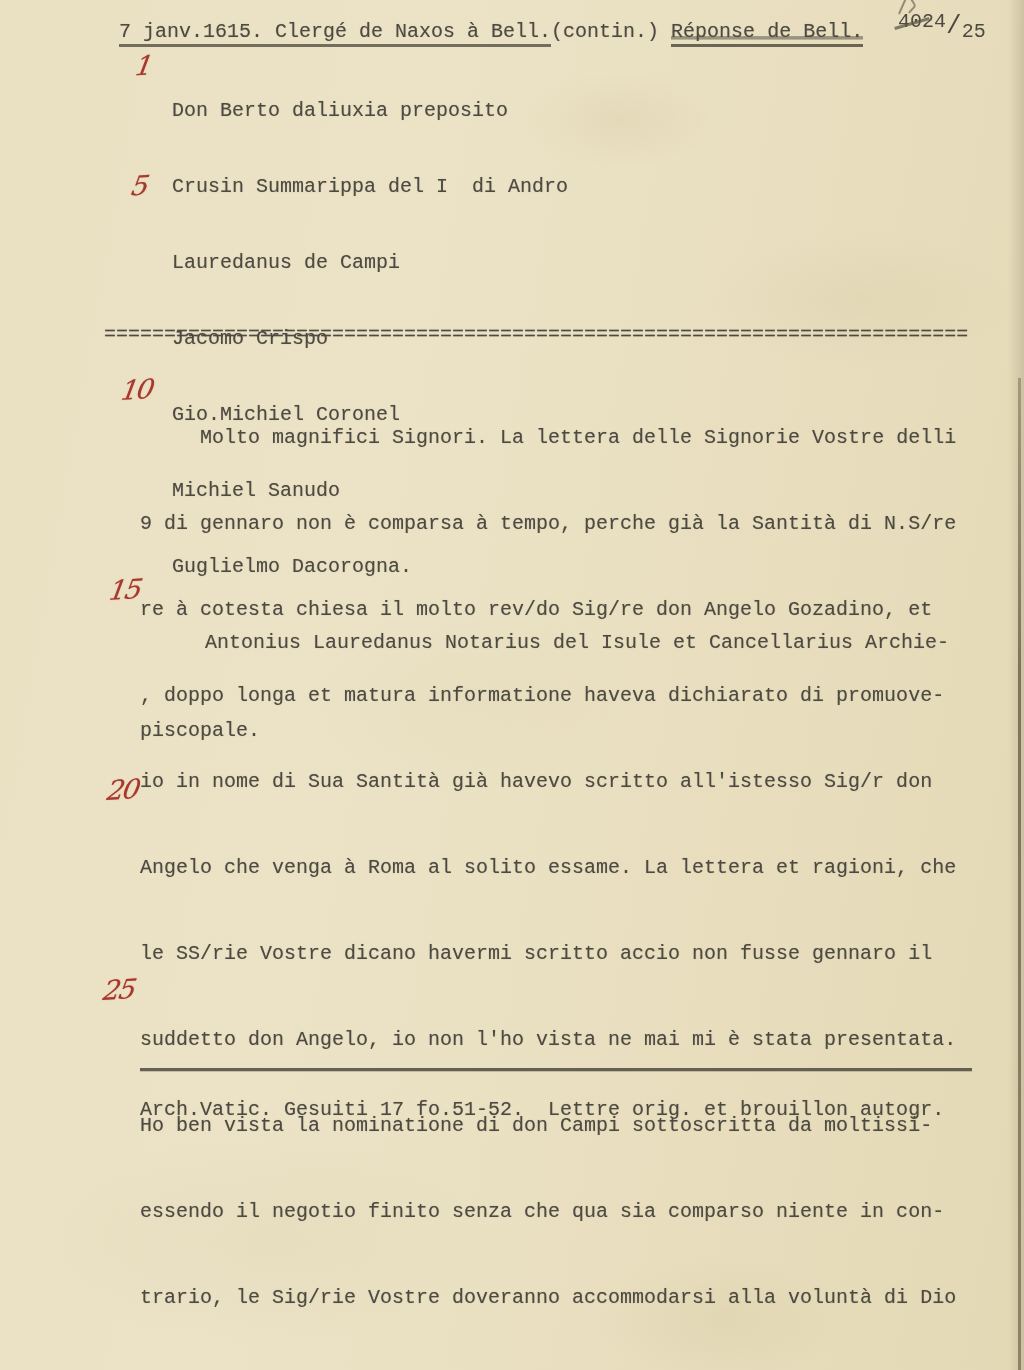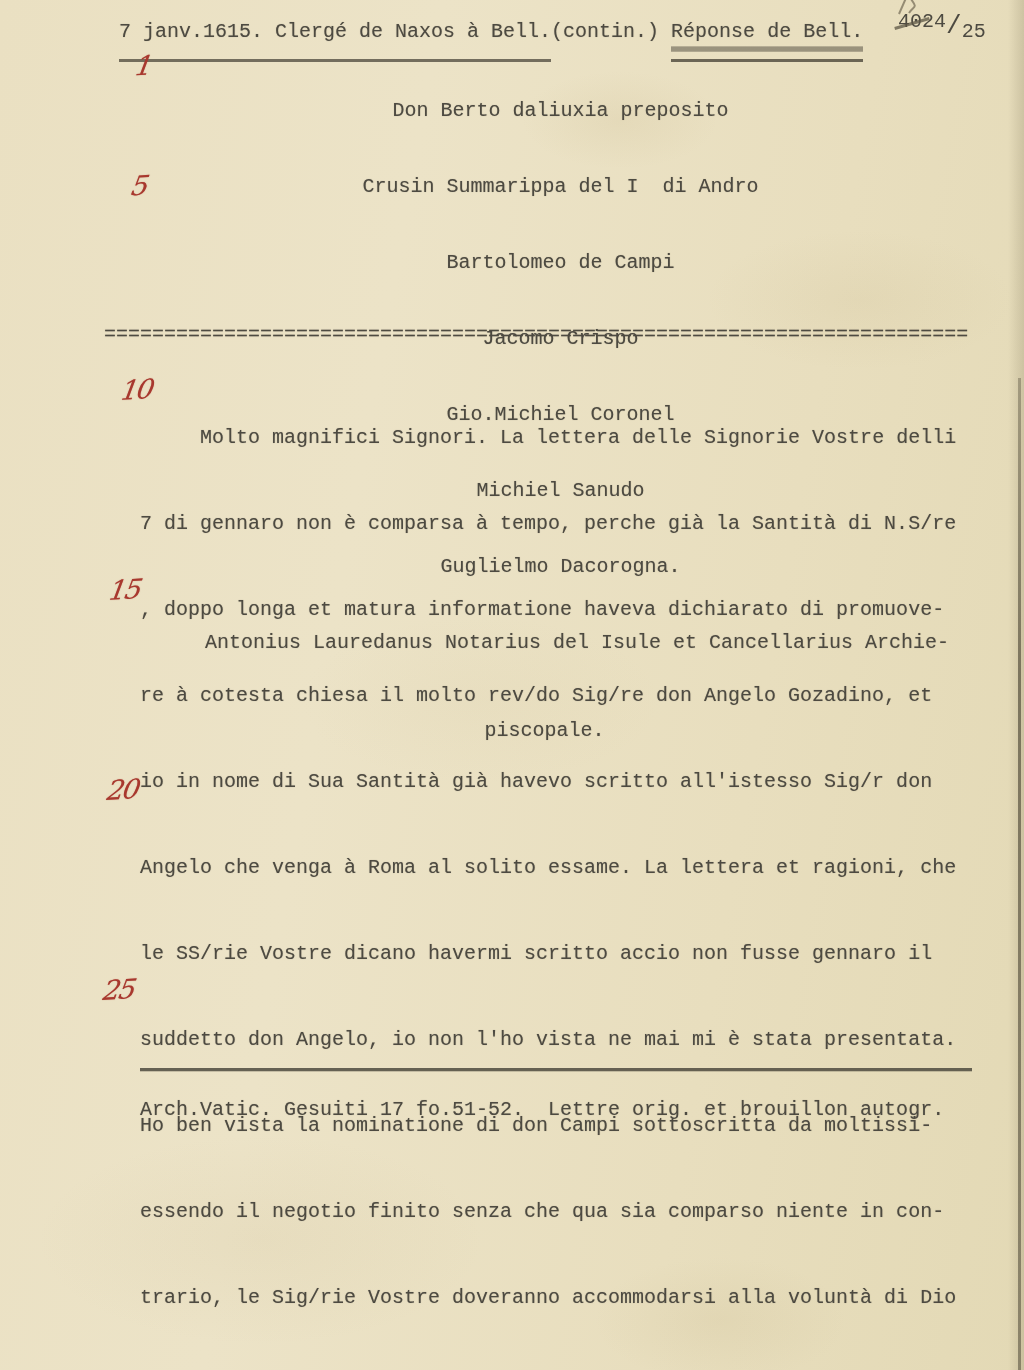--- a/index.html
+++ b/index.html
@@ -24,43 +24,43 @@
     white-space:pre;
     text-shadow:0 0 1px rgba(77,73,63,.40);
   }
   
   .edge-band{position:absolute;top:0;right:0;width:16px;height:1370px;
     background:linear-gradient(to right, rgba(0,0,0,0), rgba(115,105,75,.22));}
   .edge-line{position:absolute;top:378px;right:3px;width:3px;height:992px;
     background:linear-gradient(to bottom, rgba(70,64,48,.35), rgba(70,64,48,.62) 30%, rgba(70,64,48,.5));}
   
   .header{position:absolute;left:119px;top:20px;}
-  .h-main{border-bottom:3px solid rgba(75,70,58,.75);padding-bottom:16px;}
+  .h-main{border-bottom:3px solid rgba(75,70,58,.75);padding-bottom:1px;}
   .h-emph{
-    border-bottom:3px solid rgba(75,70,58,.8);padding-bottom:16px;
+    border-bottom:3px solid rgba(75,70,58,.8);padding-bottom:1px;
     background:linear-gradient(to bottom, transparent 66%, rgba(75,70,58,.5) 69%, rgba(75,70,58,.5) 80%, transparent 83%);
   }
   
   .pagenum{position:absolute;left:898px;top:10px;color:#4d4a41;}
   .pn-main{font-size:20px;position:relative;}
   .pn-slash{font-size:26px;vertical-align:-6px;}
   .pn-sub{font-size:20px;position:relative;top:10px;}
   .pn-strike{position:absolute;left:894px;top:22px;width:36px;height:3px;
     background:rgba(92,86,68,.75);transform:rotate(-16deg);}
   .pencil{position:absolute;left:896px;top:-4px;}
   
   .rnum{
     position:absolute;color:#a8382e;
     font-family:"DejaVu Serif", serif;font-style:italic;
     font-size:27px;line-height:27px;letter-spacing:-2px;
     transform:skewX(-14deg) rotate(-4deg);
     text-shadow:0 0 1px rgba(168,56,46,.5);
   }
   
-  .namelist{position:absolute;left:172px;top:50px;text-align:center;}
+  .namelist{position:absolute;left:172px;top:50px;}
   .lline{height:30px;line-height:30px;}
   .lline.ind1{padding-left:33px;}
   .lline.outd{margin-left:-32px;margin-top:12px;}
   
   .divider{position:absolute;left:104px;top:324px;width:872px;overflow:hidden;line-height:22px;}
   
   .letter{position:absolute;left:140px;top:372px;}
   .pline{height:40px;line-height:40px;}
   .pline.ind{padding-left:30px;text-align:right;}
   
@@ -90,36 +90,36 @@
   <div class="rnum" style="left:136px;top:52px;">1</div>
   <div class="rnum" style="left:132px;top:172px;">5</div>
   <div class="rnum" style="left:122px;top:376px;">10</div>
   <div class="rnum" style="left:110px;top:576px;">15</div>
   <div class="rnum" style="left:108px;top:776px;">20</div>
   <div class="rnum" style="left:104px;top:976px;">25</div>
 
   <div class="namelist typed">
     <div class="lline">Don Berto daliuxia preposito</div>
     <div class="lline">Crusin Summarippa del I  di Andro</div>
-    <div class="lline">Bartolomeo de Campi</div>
+    <div class="lline">Lauredanus de Campi</div>
     <div class="lline">Jacomo Crispo</div>
     <div class="lline">Gio.Michiel Coronel</div>
     <div class="lline">Michiel Sanudo</div>
     <div class="lline">Guglielmo Dacorogna.</div>
     <div class="lline ind1">Antonius Lauredanus Notarius del Isule et Cancellarius Archie-</div>
     <div class="lline outd">piscopale.</div>
   </div>
 
   <div class="divider typed">========================================================================</div>
 
   <div class="letter typed">
     <div class="pline ind">Molto magnifici Signori. La lettera delle Signorie Vostre delli</div>
-    <div class="pline">7 di gennaro non è comparsa à tempo, perche già la Santità di N.S/re</div>
+    <div class="pline">9 di gennaro non è comparsa à tempo, perche già la Santità di N.S/re</div>
+    <div class="pline">re à cotesta chiesa il molto rev/do Sig/re don Angelo Gozadino, et</div>
     <div class="pline">, doppo longa et matura informatione haveva dichiarato di promuove-</div>
-    <div class="pline">re à cotesta chiesa il molto rev/do Sig/re don Angelo Gozadino, et</div>
     <div class="pline">io in nome di Sua Santità già havevo scritto all'istesso Sig/r don</div>
     <div class="pline">Angelo che venga à Roma al solito essame. La lettera et ragioni, che</div>
     <div class="pline">le SS/rie Vostre dicano havermi scritto accio non fusse gennaro il</div>
     <div class="pline">suddetto don Angelo, io non l'ho vista ne mai mi è stata presentata.</div>
     <div class="pline">Ho ben vista la nominatione di don Campi sottoscritta da moltissi-</div>
     <div class="pline">essendo il negotio finito senza che qua sia comparso niente in con-</div>
     <div class="pline">trario, le Sig/rie Vostre doveranno accommodarsi alla voluntà di Dio</div>
     
     
     

